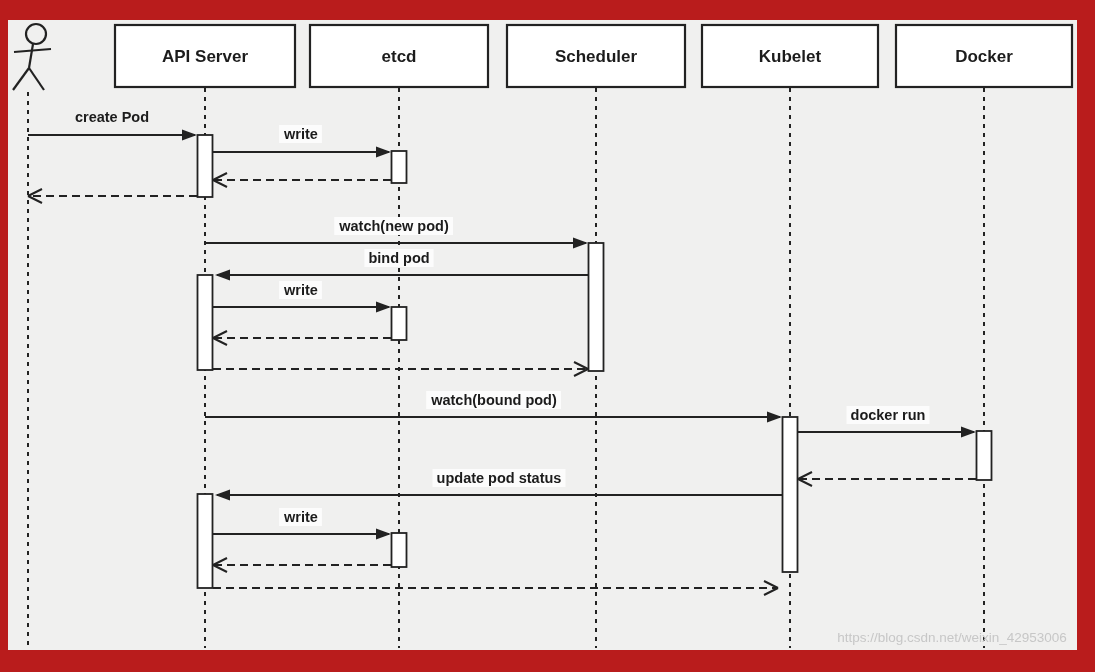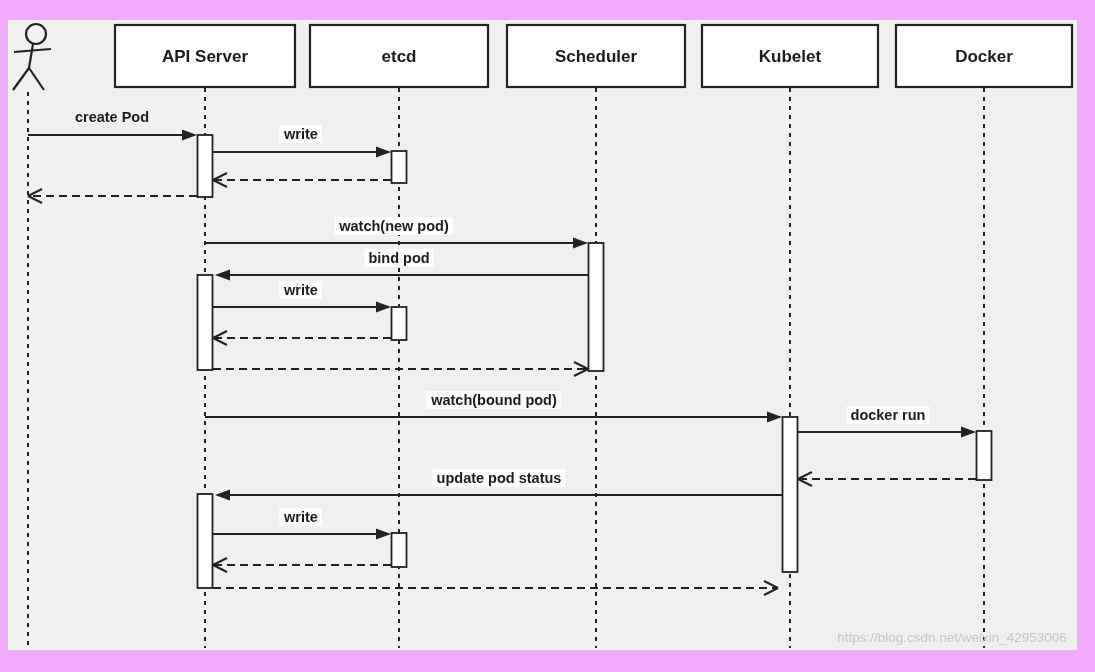--- a/index.html
+++ b/index.html
@@ -1,20 +1,20 @@
 <!DOCTYPE html>
 <html><head>
 <meta charset="utf-8">
 <style>
   html, body { margin: 0; padding: 0; background: #ffffff; }
   .stage {
     position: relative;
     width: 1095px;
     height: 672px;
-    background: #f0abfc;
+    background: #b91c1c;
     font-family: "Liberation Sans", sans-serif;
     overflow: hidden;
   }
   svg text { font-family: "Liberation Sans", sans-serif; }
   .participant-label { font-size: 17px; font-weight: bold; fill: #1c1c1c; }
   .message-label { font-size: 14.5px; font-weight: bold; fill: #1c1c1c; }
   .watermark-text { font-size: 13.5px; font-weight: normal; }
 </style>
 </head>
 <body>

